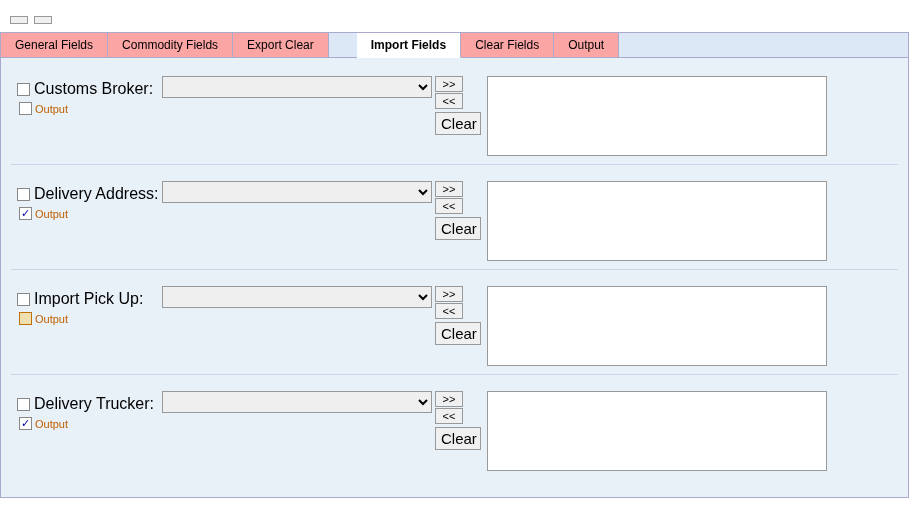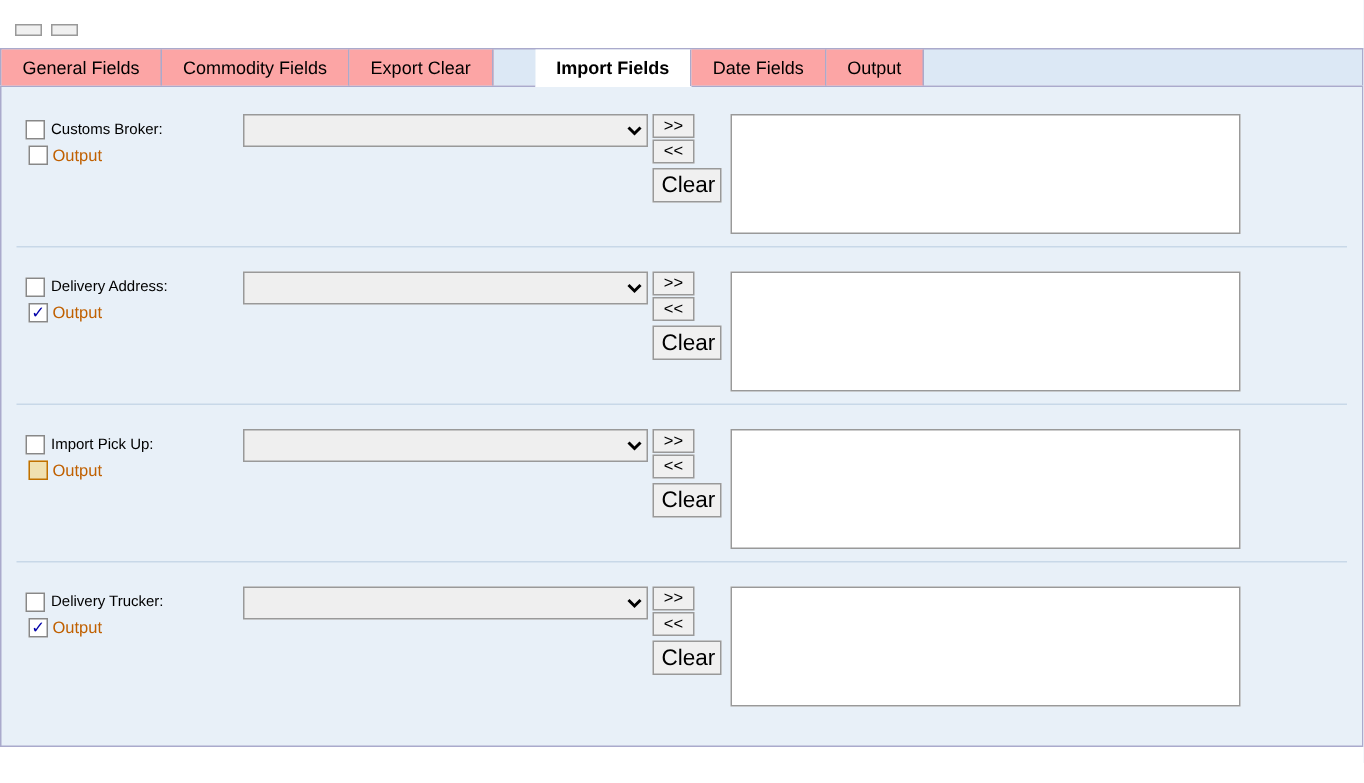--- a/index.html
+++ b/index.html
@@ -154,39 +154,39 @@
     }
     .checkbox-custom.checked::after {
       content: '✓';
       color: #00a;
       font-size: 11px;
     }
     .checkbox-custom.partial {
       background: #f0e8d0;
     }
     .field-name-label {
-      font-size: 10px;
+      font-size: 16px;
     }
   </style>
 </head>
 <body>
 
 <div class="page-title"></div>
 
 <div class="toolbar">
   <button></button>
   <button></button>
 </div>
 
 <div class="tabs" id="tab-bar">
     <div class="tab">General Fields</div>
     <div class="tab">Commodity Fields</div>
     <div class="tab">Export Clear</div>
     <div class="tab active">Import Fields</div>
-    <div class="tab">Date Fields</div>
+    <div class="tab">Clear Fields</div>
     <div class="tab">Output</div>
   </div>
 
 <div class="content-area" id="content-area">
     <div class="field-row">
       <div class="field-label-col">
         <div class="field-label-row">
           <div class="checkbox-custom"></div>
           <span class="field-name-label">Customs Broker:</span>
         </div>

